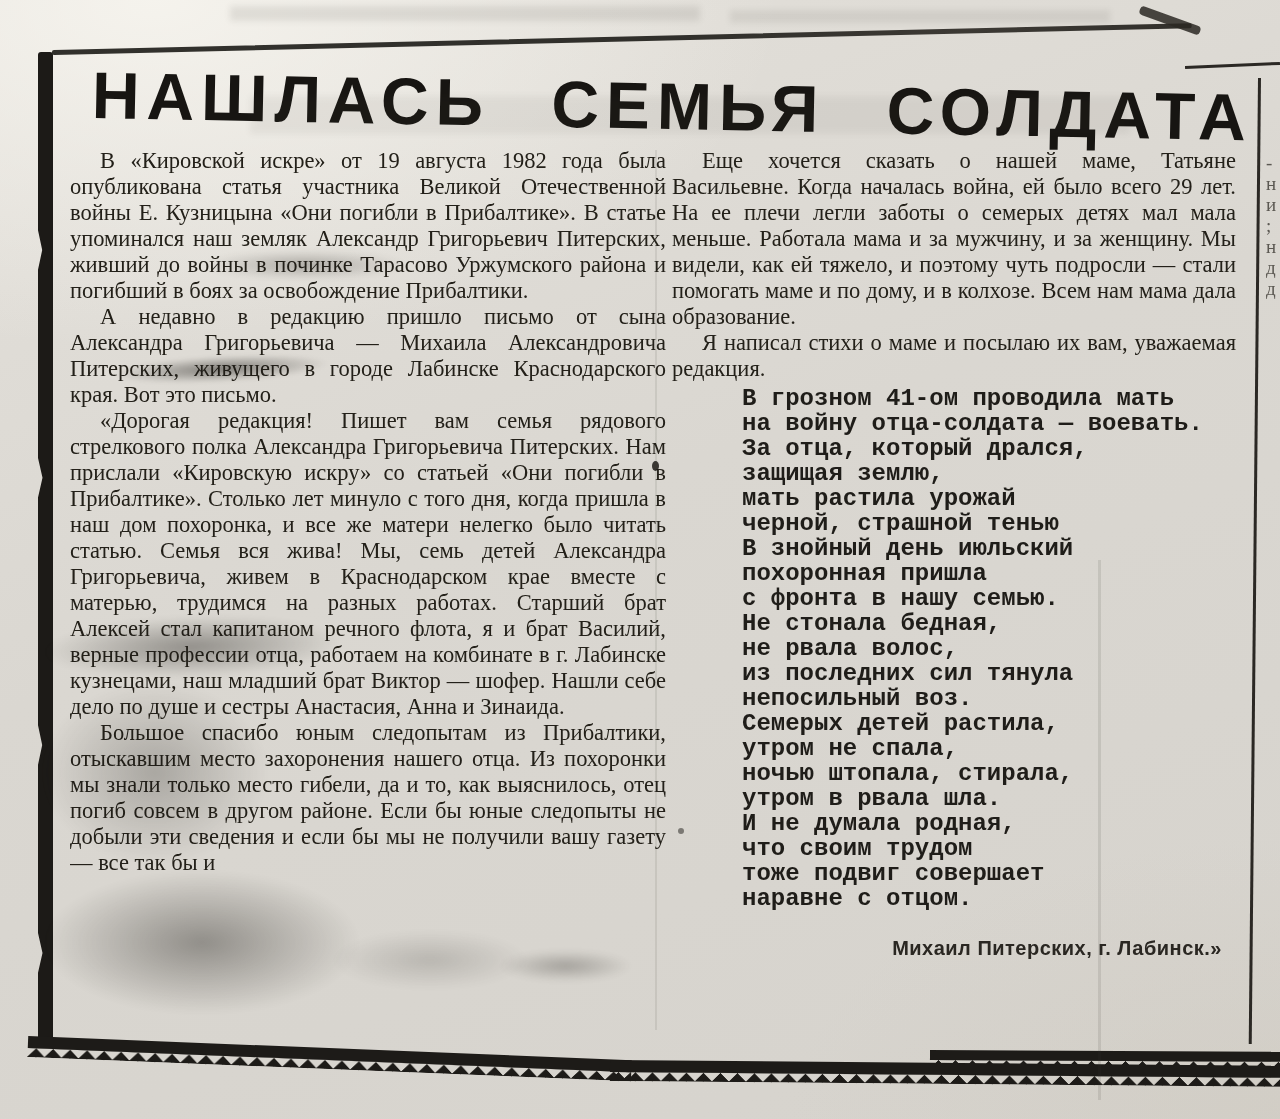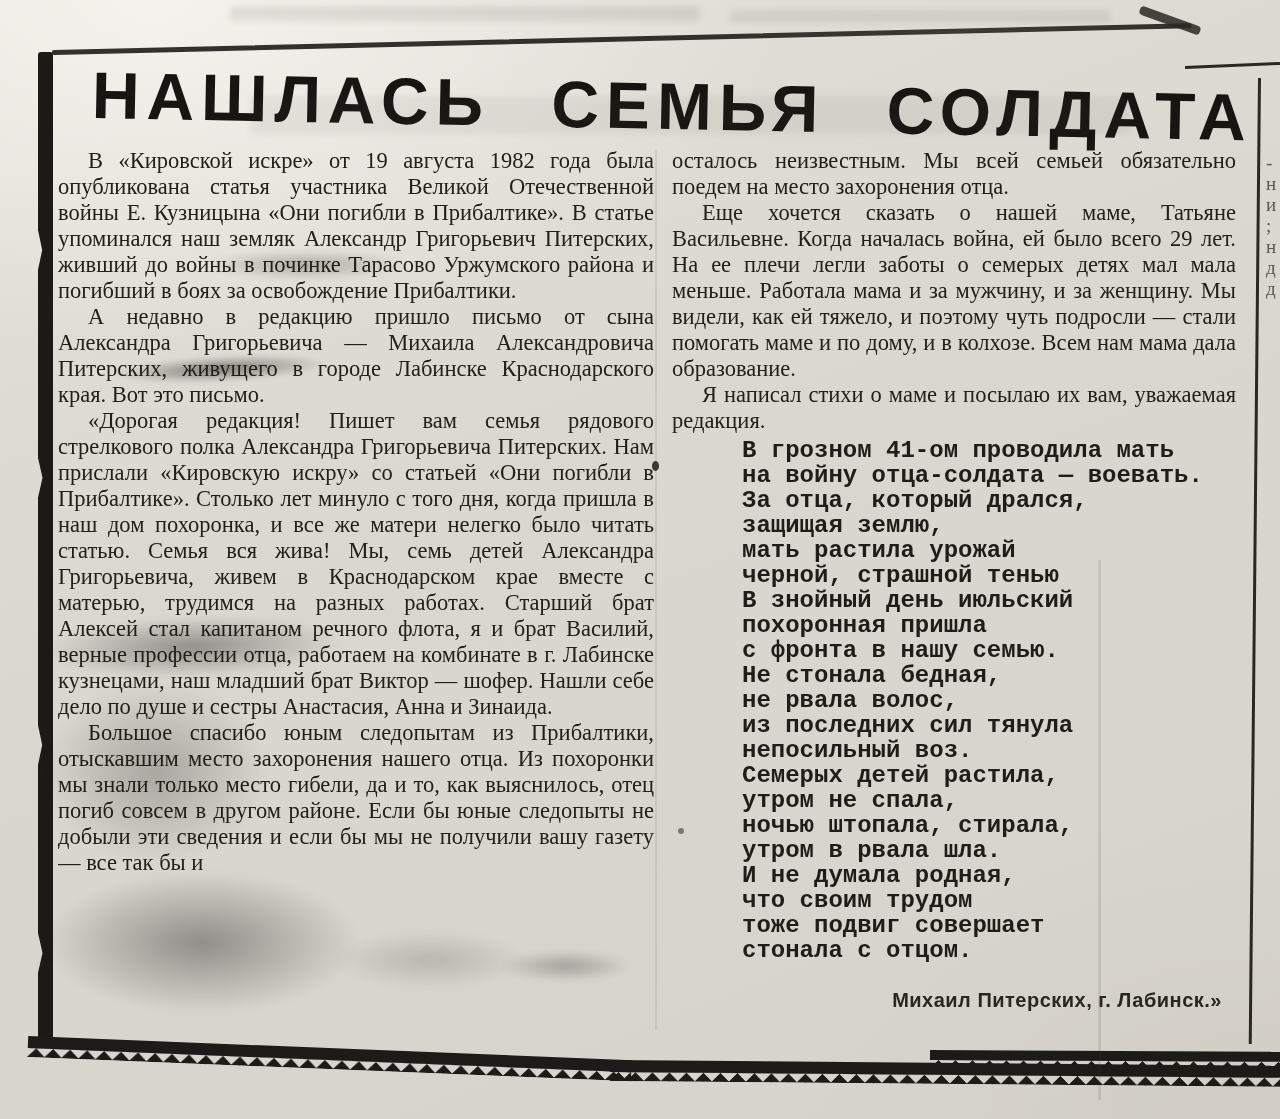--- a/index.html
+++ b/index.html
@@ -23,21 +23,21 @@
   .zz1{left:28px;top:1036px;width:604px;height:12px;transform:rotate(2.3deg);transform-origin:left center;}
   .zz2{left:610px;top:1060px;width:672px;height:12px;transform:rotate(.5deg);transform-origin:left center;}
   .zz3{left:930px;top:1050px;width:352px;height:10px;transform:rotate(.3deg);transform-origin:left center;}
   
   .headline{position:absolute;left:92px;top:60px;width:1140px;margin:0;
     font-family:"Liberation Sans",sans-serif;font-weight:700;font-size:66px;line-height:70px;
     letter-spacing:7px;word-spacing:36px;color:#171512;white-space:nowrap;
     transform:rotate(1.1deg);transform-origin:left center;}
   
   .col{position:absolute;top:148px;color:#232019;font-size:22.5px;line-height:26px;text-align:justify;}
-  .col1{left:58px;width:596px;height:900px;overflow:hidden;}
+  .col1{left:70px;width:596px;height:900px;overflow:hidden;}
   .col2{left:672px;width:564px;height:920px;overflow:hidden;}
   .col p{margin:0;text-indent:30px;}
   .col p.cont{text-indent:0;}
   
   .poem{margin:4px 0 0 70px;font-weight:700;font-size:24px;line-height:25px;color:#1f1d19;font-family:Liberation Mono, monospace;}
   .poem .line{white-space:nowrap;}
   
   .sig{margin:24px 14px 0 0;text-align:right;font-family:"Liberation Sans",sans-serif;
     font-weight:700;font-size:20px;letter-spacing:.5px;color:#2a2722;}
   
@@ -65,21 +65,20 @@
   <h1 class="headline">НАШЛАСЬ  СЕМЬЯ  СОЛДАТА</h1>
 
   <div class="col col1">
     <p>В «Кировской искре» от 19 августа 1982 года была опубликована статья участника Великой Отечественной войны Е. Кузницына «Они погибли в Прибалтике». В статье упоминался наш земляк Александр Григорьевич Питерских, живший до войны в починке Тарасово Уржумского района и погибший в боях за освобождение Прибалтики.</p>
     <p>А недавно в редакцию пришло письмо от сына Александра Григорьевича — Михаила Александровича Питерских, живущего в городе Лабинске Краснодарского края. Вот это письмо.</p>
     <p>«Дорогая редакция! Пишет вам семья рядового стрелкового полка Александра Григорьевича Питерских. Нам прислали «Кировскую искру» со статьей «Они погибли в Прибалтике». Столько лет минуло с того дня, когда пришла в наш дом похоронка, и все же матери нелегко было читать статью. Семья вся жива! Мы, семь детей Александра Григорьевича, живем в Краснодарском крае вместе с матерью, трудимся на разных работах. Старший брат Алексей стал капитаном речного флота, я и брат Василий, верные профессии отца, работаем на комбинате в г. Лабинске кузнецами, наш младший брат Виктор — шофер. Нашли себе дело по душе и сестры Анастасия, Анна и Зинаида.</p>
     <p>Большое спасибо юным следопытам из Прибалтики, отыскавшим место захоронения нашего отца. Из похоронки мы знали только место гибели, да и то, как выяснилось, отец погиб совсем в другом районе. Если бы юные следопыты не добыли эти сведения и если бы мы не получили вашу газету — все так бы и</p>
   </div>
 
   <div class="col col2">
-    <p class="cont">осталось неизвестным. Мы всей семьей обязательно поедем на место захоронения отца.</p>
     <p>Еще хочется сказать о нашей маме, Татьяне Васильевне. Когда началась война, ей было всего 29 лет. На ее плечи легли заботы о семерых детях мал мала меньше. Работала мама и за мужчину, и за женщину. Мы видели, как ей тяжело, и поэтому чуть подросли — стали помогать маме и по дому, и в колхозе. Всем нам мама дала образование.</p>
     <p>Я написал стихи о маме и посылаю их вам, уважаемая редакция.</p>
     <div class="poem">
         <div class="line">В грозном 41-ом проводила мать</div>
         <div class="line">на войну отца-солдата — воевать.</div>
         <div class="line">За отца, который дрался,</div>
         <div class="line">защищая землю,</div>
         <div class="line">мать растила урожай</div>
         <div class="line">черной, страшной тенью</div>
         <div class="line">В знойный день июльский</div>
@@ -89,21 +88,21 @@
         <div class="line">не рвала волос,</div>
         <div class="line">из последних сил тянула</div>
         <div class="line">непосильный воз.</div>
         <div class="line">Семерых детей растила,</div>
         <div class="line">утром не спала,</div>
         <div class="line">ночью штопала, стирала,</div>
         <div class="line">утром в рвала шла.</div>
         <div class="line">И не думала родная,</div>
         <div class="line">что своим трудом</div>
         <div class="line">тоже подвиг совершает</div>
-        <div class="line">стонала с отцом.</div>
+        <div class="line">наравне с отцом.</div>
       </div>
     <div class="sig">Михаил Питерских, г. Лабинск.»</div>
   </div>
 
   <div class="frag-col">
       <div class="line">-</div>
       <div class="line">н</div>
       <div class="line">и</div>
       <div class="line">;</div>
       <div class="line">н</div>

